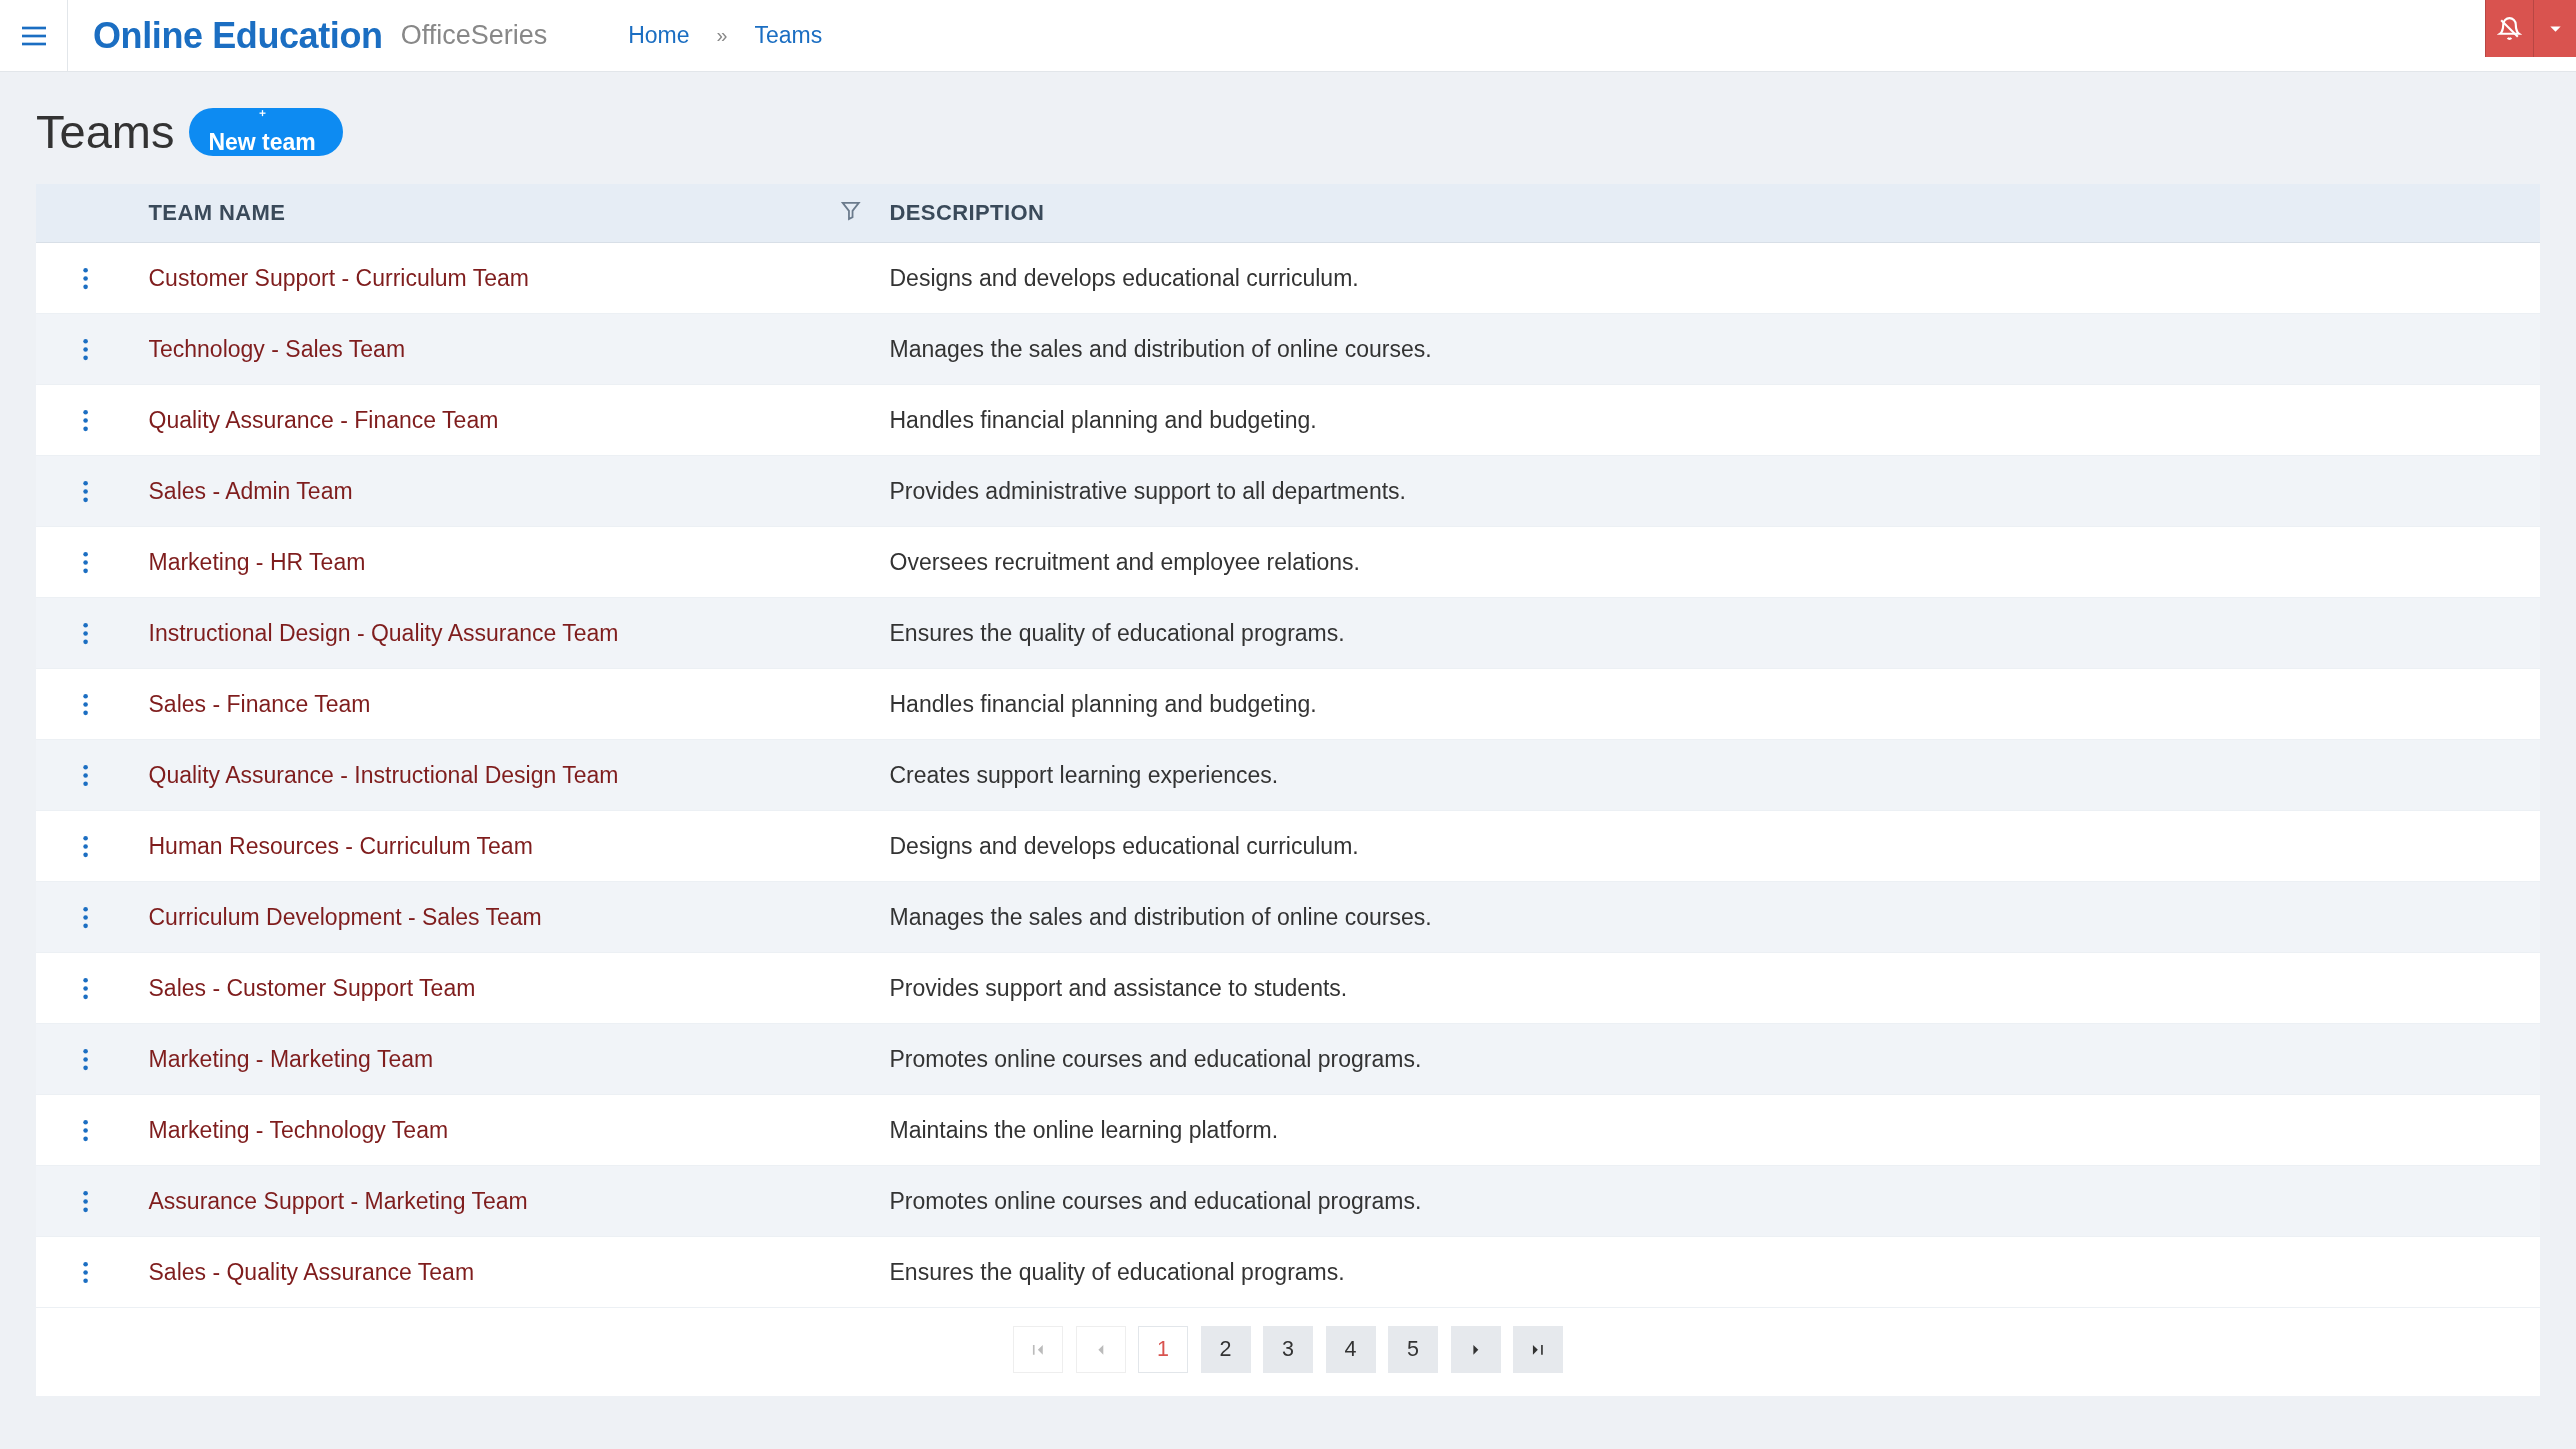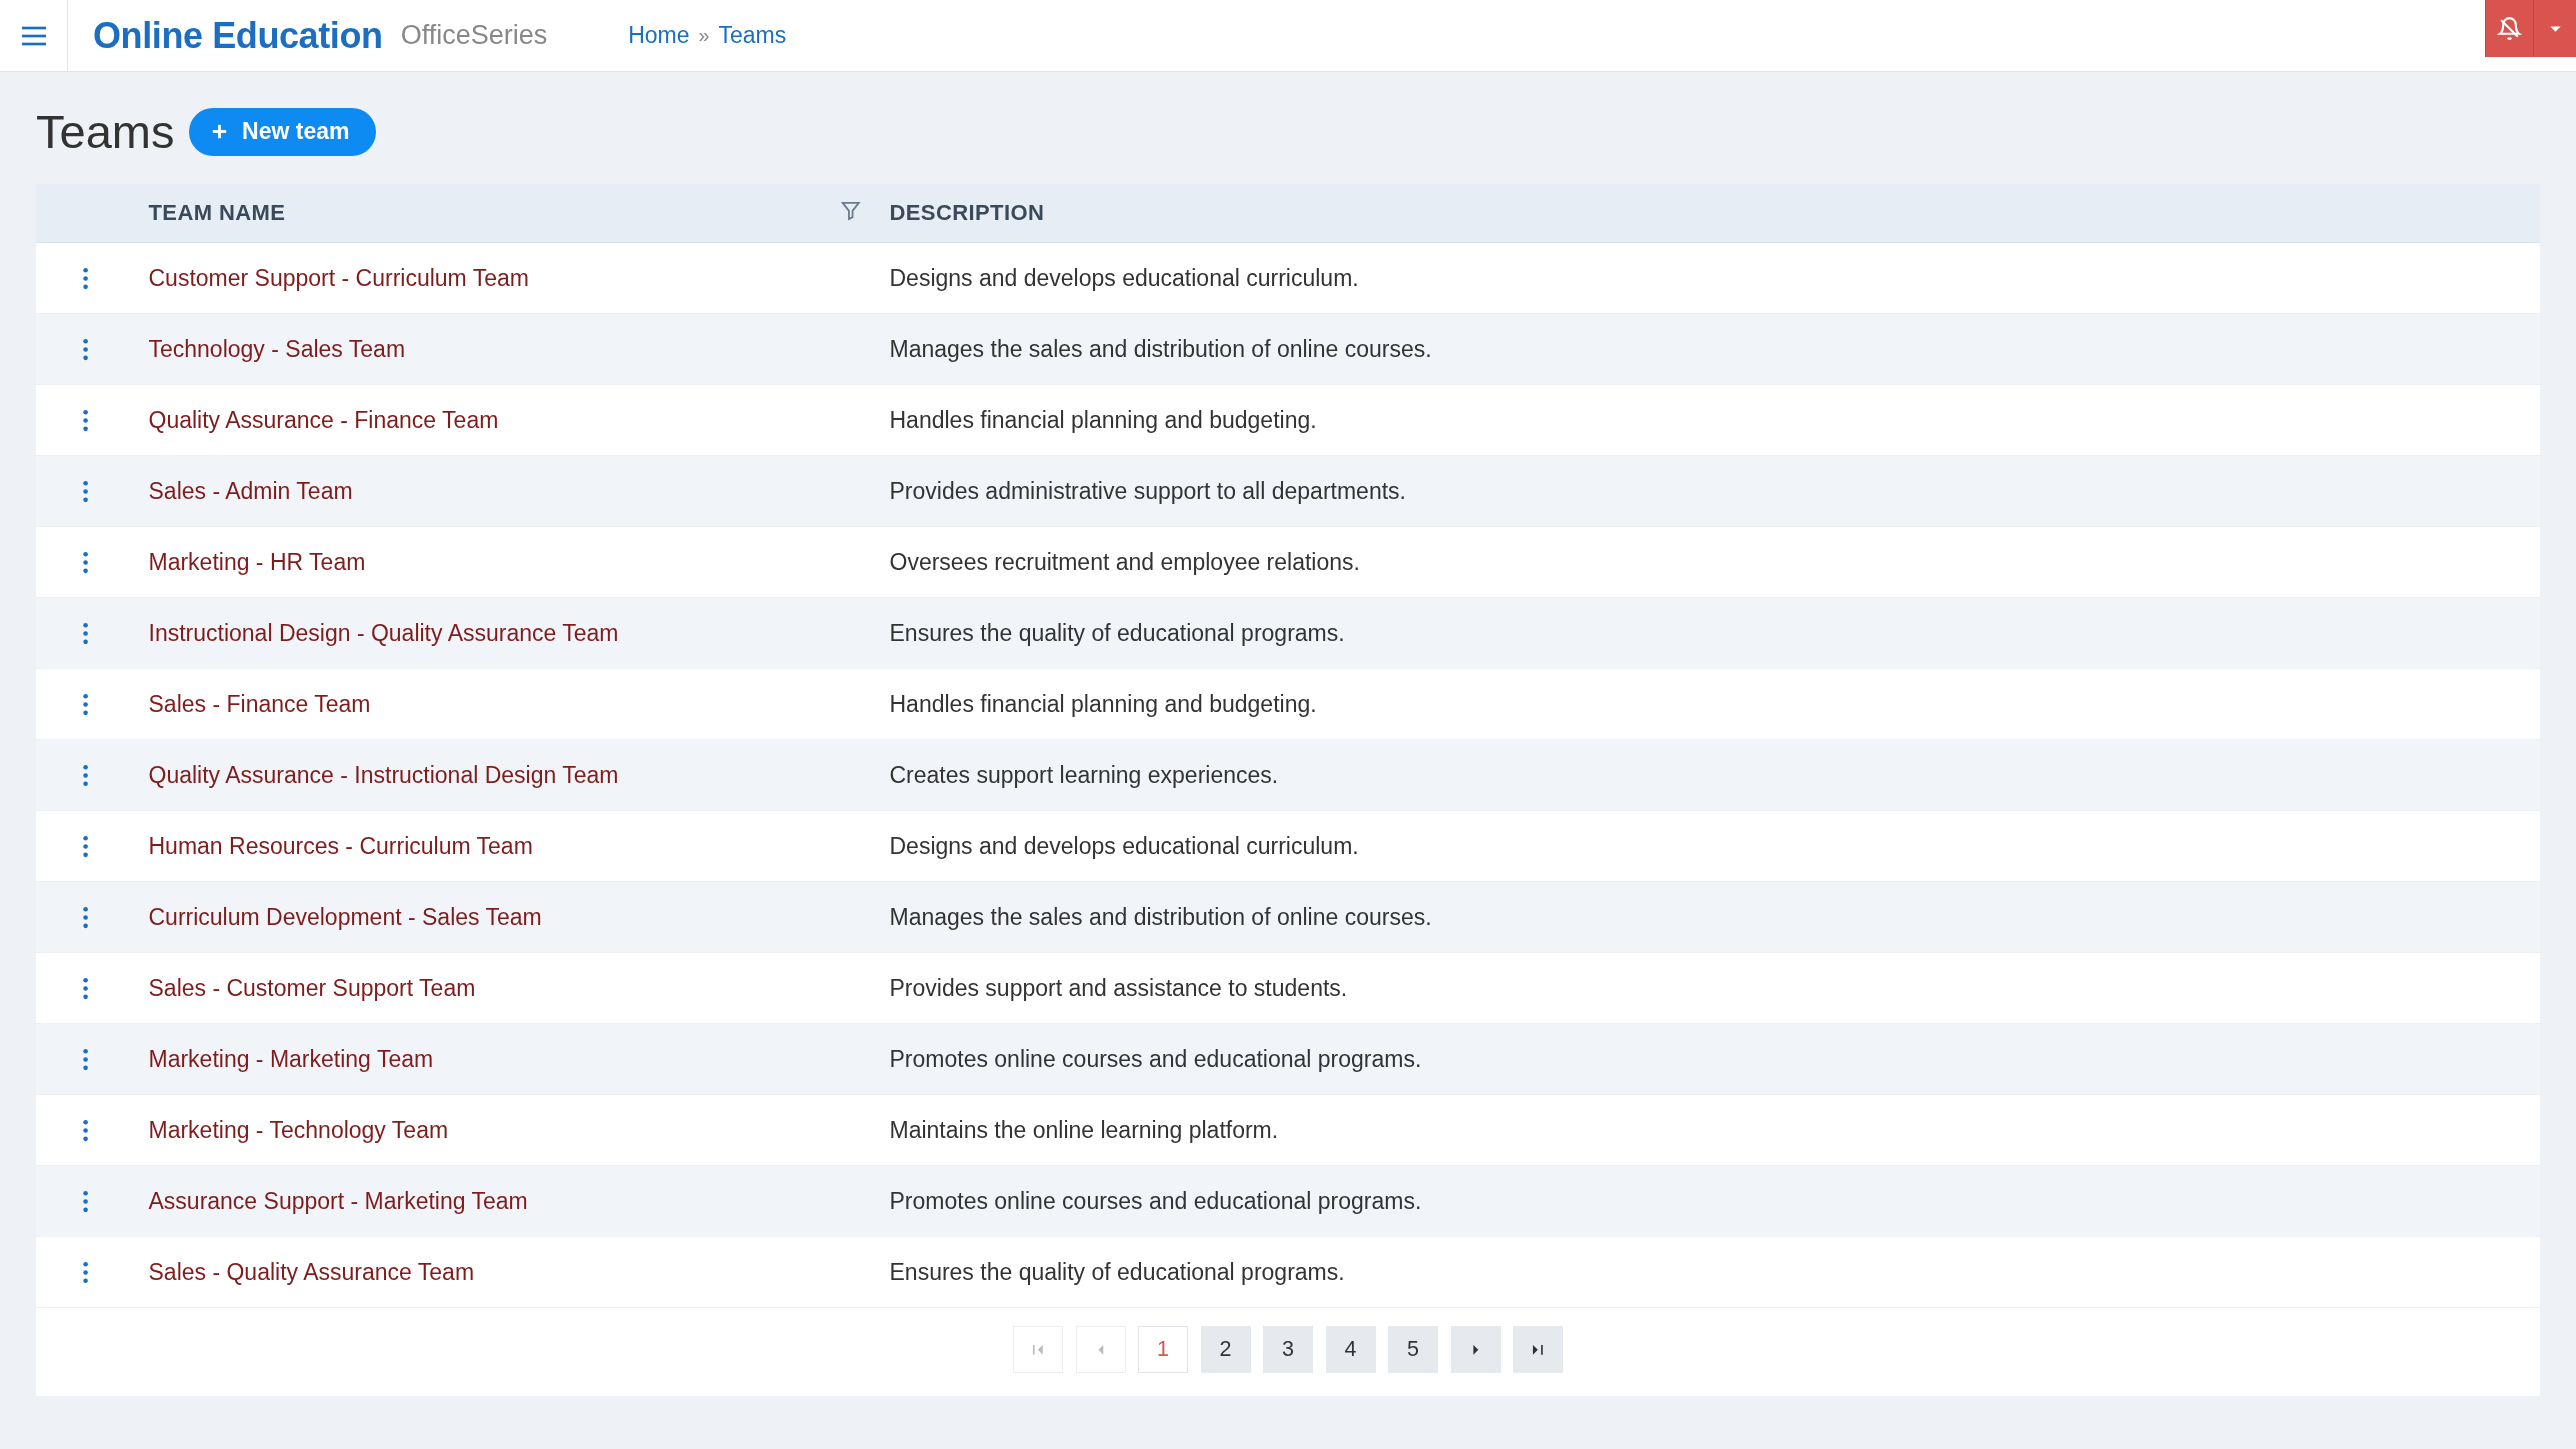--- a/index.html
+++ b/index.html
@@ -26,20 +26,21 @@
     font-size: 36px; font-weight: 700; color: #1b6ec2;
     margin-left: 25px;
     letter-spacing: -0.4px;
   }
   .brand-sub {
     font-size: 27px; color: #888; margin-left: 18px; font-weight: 400;
   }
   .breadcrumb {
     display: flex; align-items: center; font-size: 23px;
     margin-left: 81px;
+    gap: 18px;
   }
   .breadcrumb a { color: #1b6ec2; }
   .breadcrumb .sep { color: #888; margin: 0 9px; font-size: 19.7px; }
 
   .topbar-right {
     position: absolute; right: 0; top: 0; height: 61px;
     display: flex;
   }
   .tr-btn {
     background: #d9534f; color: #fff;
@@ -54,21 +55,21 @@
   
   .page { padding: 32px 36px; }
   .page-header { display: flex; align-items: center; gap: 14.3px; }
   .page-title {
     font-size: 47px; color: #333; font-weight: 400;
   }
   .new-team-btn {
     background: #0d8bf2; color: #fff; border: none;
     border-radius: 25px; height: 48px; padding: 0 27px 0 19.7px;
     display: inline-flex; align-items: center; gap: 10.7px;
-    font-size: 23px; font-weight: 600; cursor: pointer;
+    font-size: 23px; font-weight: 600; cursor: pointer; flex-direction: column;
   }
   .new-team-btn svg { width: 23px; height: 23px; }
 
   
   .table-wrap { margin-top: 25px; border: 0 solid #e2e6ea; }
   table { width: 100%; border-collapse: collapse; background: #fff; }
   thead th {
     background: #e6edf5; color: #3a4a5a; font-size: 22px;
     text-transform: uppercase; letter-spacing: 0.4px;
     text-align: left; font-weight: 600;

